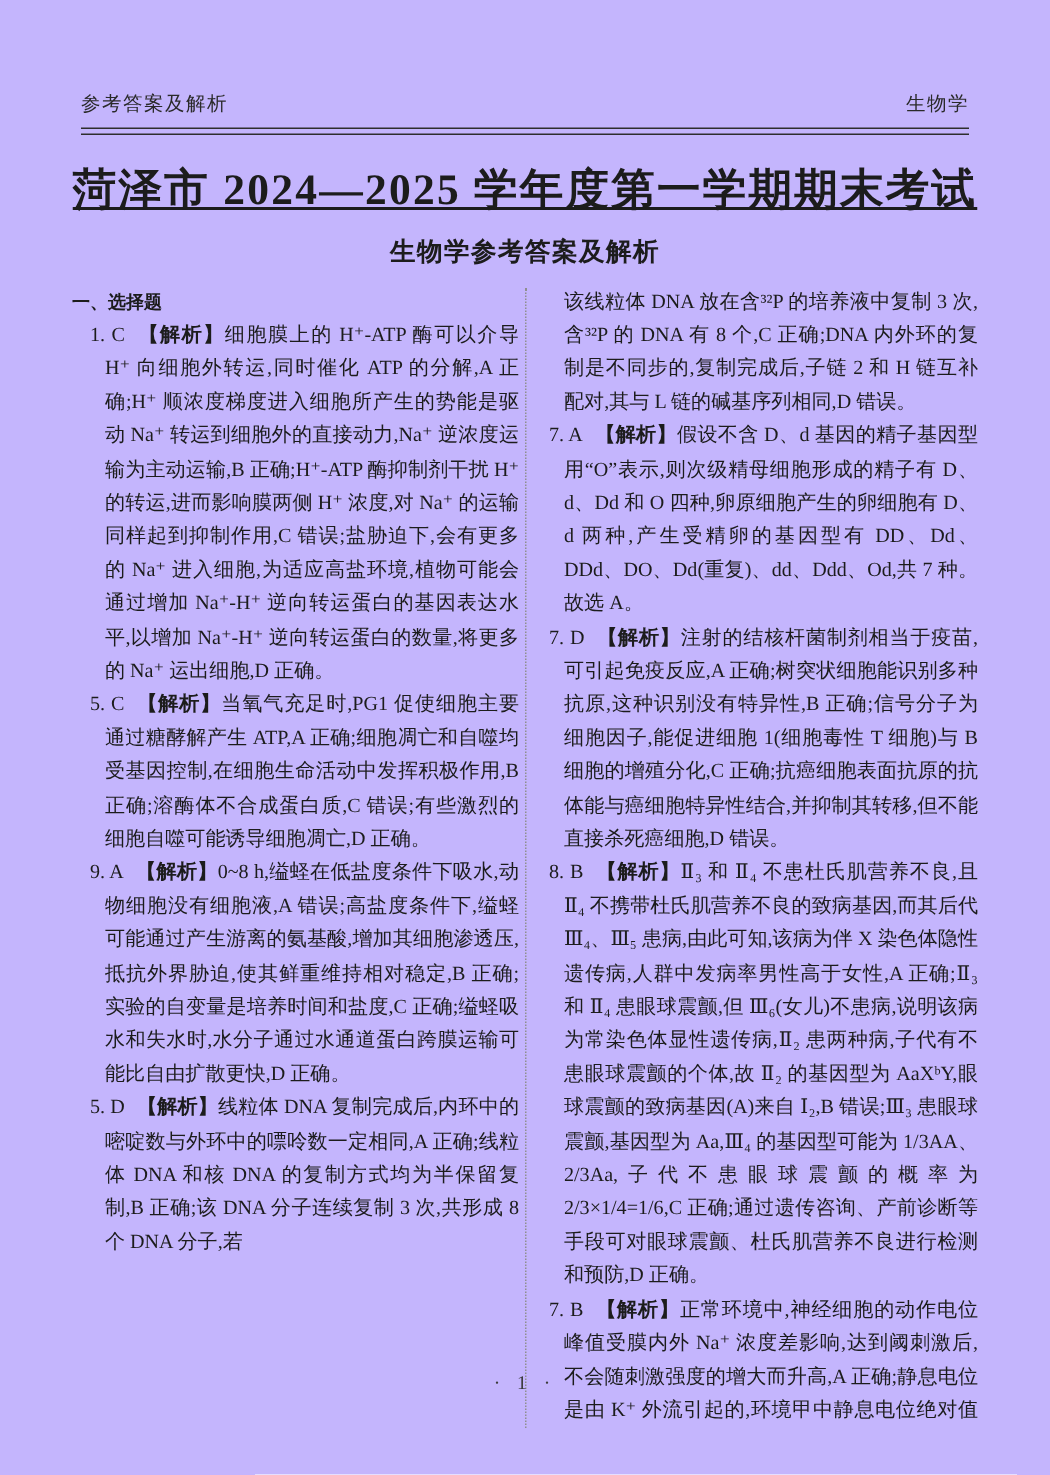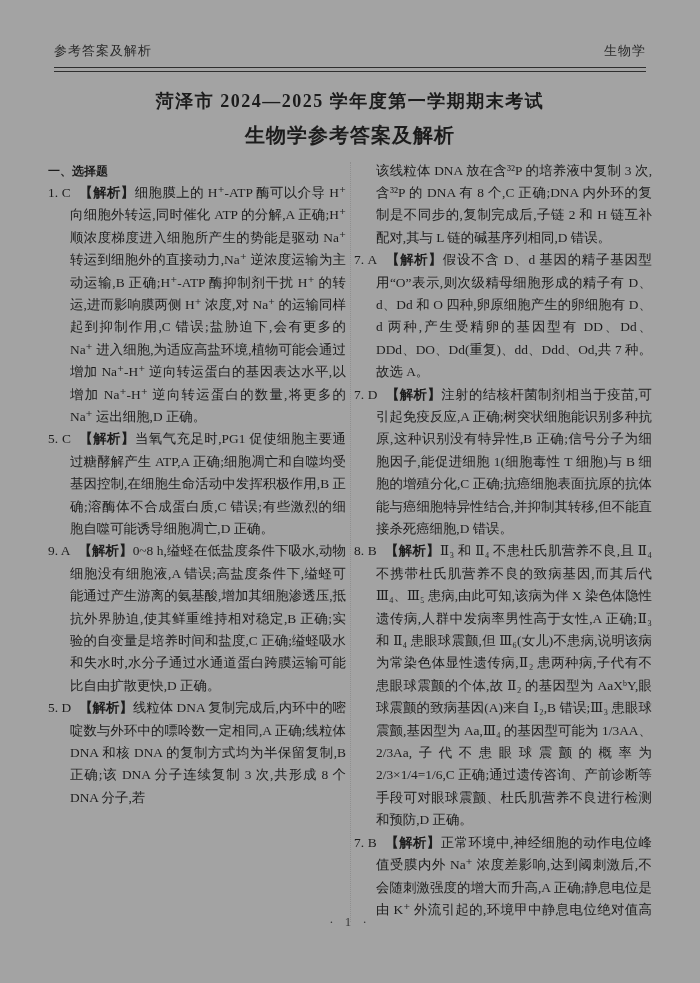--- a/index.html
+++ b/index.html
@@ -1,48 +1,49 @@
 <!DOCTYPE html>
 <html><head>
 <meta charset="utf-8">
 <style>
   html,body{margin:0;padding:0;background:#ffffff;}
   .page{
     position:relative;
     width:700px;height:983px;
-    background:#a3a3a3;
+    background:#c4b5fd;
     box-sizing:border-box;
-    padding-top:42px;
+    padding-top:60px;
     font-family:"Liberation Serif","DejaVu Serif",serif;
     color:#1c1c1c;
     overflow:hidden;
   }
   .header{
     margin:0 54px;
     display:flex;justify-content:space-between;align-items:flex-end;
     font-size:13px;letter-spacing:1px;color:#2a2a2a;
   }
   .double-rule{
     margin:7px 54px 0 54px;
     height:2.5px;
     border-top:1.6px solid #2e2e2e;
     border-bottom:1px solid #2e2e2e;
   }
   .title{
     margin:17px 0 0 0;
     text-align:center;
-    font-size:18px;
+    font-size:29px;
     font-weight:bold;
     letter-spacing:1.5px;
     font-family:"Liberation Serif","DejaVu Serif",serif;
+    text-decoration:underline;
   }
   .subtitle{
     margin:9px 0 0 0;
     text-align:center;
-    font-size:20px;
+    font-size:17px;
     font-weight:bold;
     letter-spacing:1px;
     font-family:"Liberation Sans","DejaVu Sans",sans-serif;
   }
   .columns{
     margin:11px 48px 0 48px;
     display:flex;
     height:762px;
     overflow:hidden;
   }
@@ -67,20 +68,21 @@
     text-align:justify;
     padding-left:22px;
     text-indent:-22px;
   }
   p.item.cont{
     text-indent:0;
   }
   .numans{
     margin-right:8px;
     white-space:pre;
+    margin-left:12px;
   }
   .marker{
     font-weight:bold;
     font-family:"Liberation Sans","DejaVu Sans",sans-serif;
   }
   .footer{
     position:absolute;
     left:0;right:0;
     bottom:53px;
     text-align:center;

